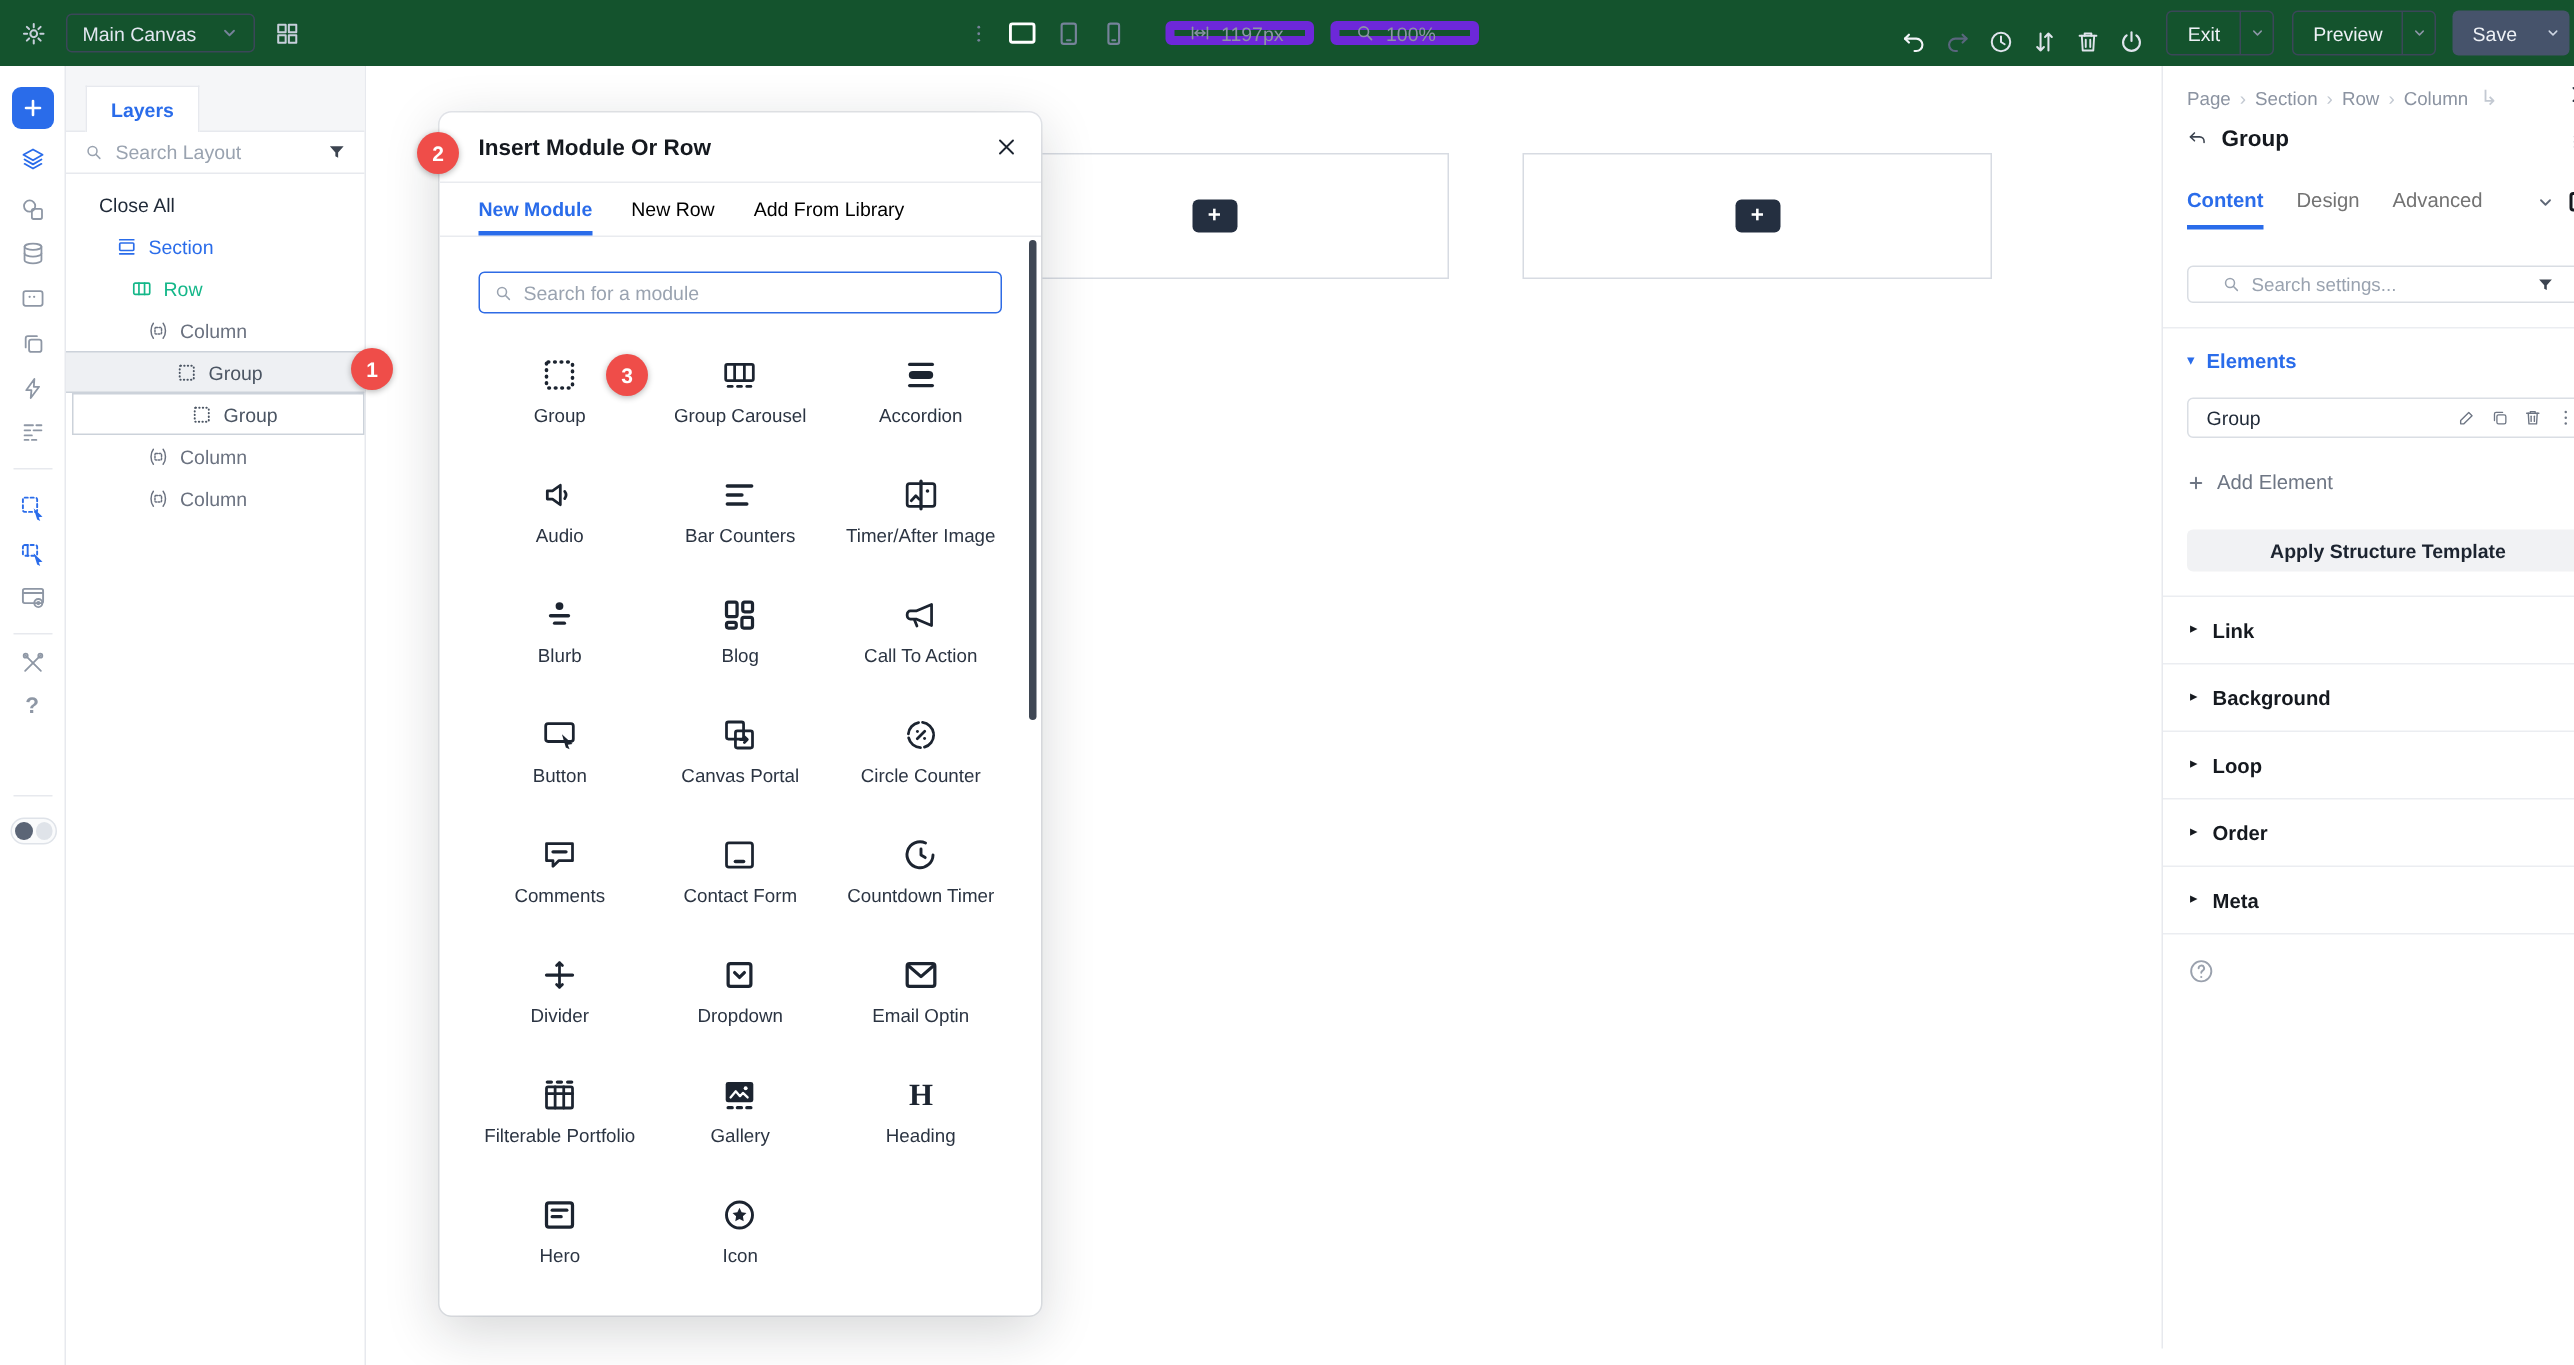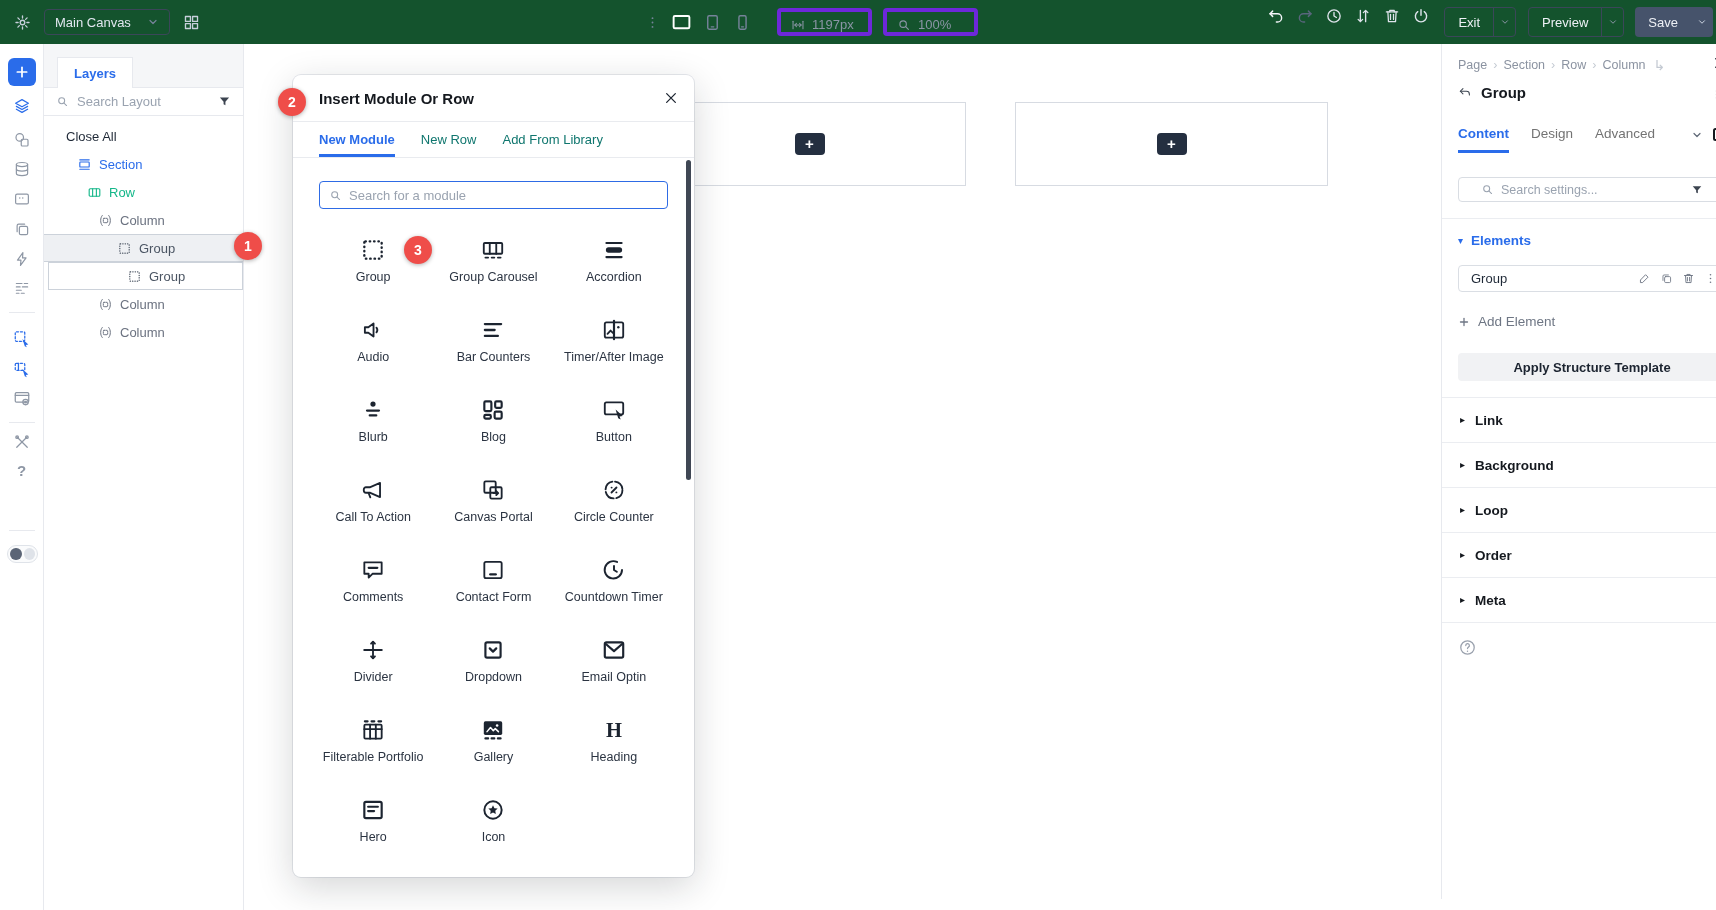--- a/index.html
+++ b/index.html
@@ -12,23 +12,23 @@
 .i15{width:15px;height:15px}.i16{width:16px;height:16px}.i17{width:17px;height:17px}.i18{width:18px;height:18px}
 .i19{width:19px;height:19px}.i21{width:21px;height:21px}
 input::placeholder{color:#9aa3b0}
 
 .topbar{position:absolute;left:0;top:0;width:100%;height:44px;background:#14532d}
 .tb-left{position:absolute;left:14px;top:0;height:44px;display:flex;align-items:center;gap:13px}
 .tbic{color:#c7cfdb}
 .tb-select{display:flex;align-items:center;gap:16px;height:26px;padding:0 10px;border:1px solid #3b4759;border-radius:4px;color:#e2e7f0;font-size:13px;cursor:default}
 .tb-center{position:absolute;left:645px;top:0;height:44px;display:flex;align-items:center;gap:11px}
 .dim{color:#76839a}.white{color:#fff}
-.tb-box{display:flex;align-items:flex-end;gap:7px;height:28px;padding:0 10px;border:4px solid #6d28d9;border-radius:4px;color:#8b95a6}
+.tb-box{display:flex;align-items:center;gap:7px;height:16px;padding:0 10px;border:6px solid #6d28d9;border-radius:4px;color:#8b95a6}
 .tb-box input{width:46px;background:none;border:none;outline:none;color:#8b95a6;font:13px "Liberation Sans","DejaVu Sans",sans-serif}
-.tb-right{position:absolute;right:3px;top:7px;display:flex;align-items:flex-start}
+.tb-right{position:absolute;right:3px;top:7px;display:flex;align-items:flex-end}
 .tbi{width:18px;height:18px;margin-right:11px}
 .c-undo{color:#f2f4f8}.c-redo{color:#59667d}.c-act{color:#dfe4ec}
 .tb-btn{display:flex;align-items:center;height:30px;border:1px solid #3b4759;border-radius:4px;color:#eef1f6;font-size:13px}
 .tb-btn .lbl{padding:0 13px}
 .tb-btn .chev{width:22px;height:100%;display:flex;align-items:center;justify-content:center;border-left:1px solid #3b4759;color:#8b95a6}
 .tb-save{background:#46536b;border:none;margin-left:11px}
 .tb-save .chev{border-left:none;color:#cdd5e2}
 
 .rail{position:absolute;left:0;top:44px;bottom:0;width:44px;background:#fff;border-right:1px solid #e7e9ee;z-index:5}
 .ritem{position:absolute;left:50%;transform:translateX(-50%);color:#8e97a5}
@@ -56,21 +56,21 @@
 
 .canvas{position:absolute;left:244px;top:44px;width:1197px;bottom:0;background:#fff}
 .cbox{position:absolute;top:58px;height:84px;border:1px solid #d7dbe2;background:#fff;display:flex;align-items:center;justify-content:center}
 .b1{left:409px;width:313px}.b2{left:771px;width:313px}
 .cplus{width:30px;height:22px;background:#242f40;border-radius:4px;color:#fff;font:600 15px/22px "Liberation Sans","DejaVu Sans",sans-serif;text-align:center;cursor:default}
 
 .modal{position:absolute;left:293px;top:75px;width:401px;height:802px;background:#fff;border-radius:8px;box-shadow:0 10px 36px rgba(20,25,35,.18),0 0 0 1px #e8eaee;z-index:20}
 .mhead{height:47px;display:flex;align-items:center;padding-left:26px;border-bottom:1px solid #e9ebef;font-size:15px;font-weight:700;color:#15191f}
 .mclose{position:absolute;top:15px;right:15px;color:#1c2430;cursor:default}
 .mtabs{height:36px;display:flex;gap:26px;padding-left:26px;border-bottom:1px solid #e9ebef}
-.mtab{display:flex;align-items:center;font-size:13px;color:#0f766e;border-bottom:3px solid transparent;padding-top:2px;cursor:default}
+.mtab{display:flex;align-items:center;font-size:13px;color:#000000;border-bottom:3px solid transparent;padding-top:2px;cursor:default}
 .mtab.active{color:#2a6cea;font-weight:700;border-bottom-color:#2a6cea}
 .msearch{margin:23px 26px 0;height:28px;border:1.5px solid #2e6be5;border-radius:4px;display:flex;align-items:center;gap:7px;padding:0 9px}
 .msearch input{flex:1;min-width:0;border:none;outline:none;font-size:13px;background:none}
 .mgrid{position:absolute;top:147px;left:20px;right:20px;display:grid;grid-template-columns:repeat(3,1fr)}
 .mcell{height:80px;display:flex;flex-direction:column;align-items:center;padding-top:15px;text-align:center;cursor:default}
 .micon{width:26px;height:26px;color:#1c2430}
 .mlabel{margin-top:7px;font-size:12.5px;line-height:1.15;color:#2b3442;max-width:116px}
 .mscroll{position:absolute;top:85px;right:3px;width:5px;height:320px;background:#3f4754;border-radius:3px}
 
 .settings{position:absolute;left:1441px;top:44px;width:297px;bottom:11px;background:#fff;border-left:1px solid #e7e9ee;z-index:4}
@@ -549,34 +549,34 @@
               <rect x="14" y="4" width="6" height="6" rx="1.2"></rect>
               <rect x="4" y="16.5" width="6" height="3.5" rx="1.2"></rect>
               <rect x="13.5" y="13.5" width="6.5" height="6.5" rx="1.2"></rect>
             </svg>
           </span>
           <div class="mlabel">Blog</div>
         </div>
         <div class="mcell">
           <span class="ic micon">
             <svg viewBox="0 0 24 24" fill="none" stroke="currentColor" stroke-width="1.7" stroke-linecap="round" stroke-linejoin="round">
+              <path d="M18.5 5.5v13L9 14.5H5.5a2 2 0 01-2-2v-1a2 2 0 012-2H9l9.5-4z"></path>
+              <path d="M8 15l1.5 3.8"></path>
+            </svg>
+          </span>
+          <div class="mlabel">Call To Action</div>
+        </div>
+        <div class="mcell">
+          <span class="ic micon">
+            <svg viewBox="0 0 24 24" fill="none" stroke="currentColor" stroke-width="1.7" stroke-linecap="round" stroke-linejoin="round">
               <rect x="3.5" y="5" width="17" height="11" rx="1.5"></rect>
               <path d="M13.5 11.5l6.5 6-2.9.5 1.1 2.7-2.3-1-1.2-4z" fill="currentColor" stroke="none"></path>
             </svg>
           </span>
           <div class="mlabel">Button</div>
-        </div>
-        <div class="mcell">
-          <span class="ic micon">
-            <svg viewBox="0 0 24 24" fill="none" stroke="currentColor" stroke-width="1.7" stroke-linecap="round" stroke-linejoin="round">
-              <path d="M18.5 5.5v13L9 14.5H5.5a2 2 0 01-2-2v-1a2 2 0 012-2H9l9.5-4z"></path>
-              <path d="M8 15l1.5 3.8"></path>
-            </svg>
-          </span>
-          <div class="mlabel">Call To Action</div>
         </div>
         <div class="mcell">
           <span class="ic micon">
             <svg viewBox="0 0 24 24" fill="none" stroke="currentColor" stroke-width="1.7" stroke-linecap="round" stroke-linejoin="round">
               <rect x="4" y="4" width="10.5" height="10.5" rx="1.2"></rect>
               <rect x="9.5" y="9.5" width="10.5" height="10.5" rx="1.2"></rect>
               <path d="M12.5 14.8h4.2M15 13l1.8 1.8L15 16.6"></path>
             </svg>
           </span>
           <div class="mlabel">Canvas Portal</div>

